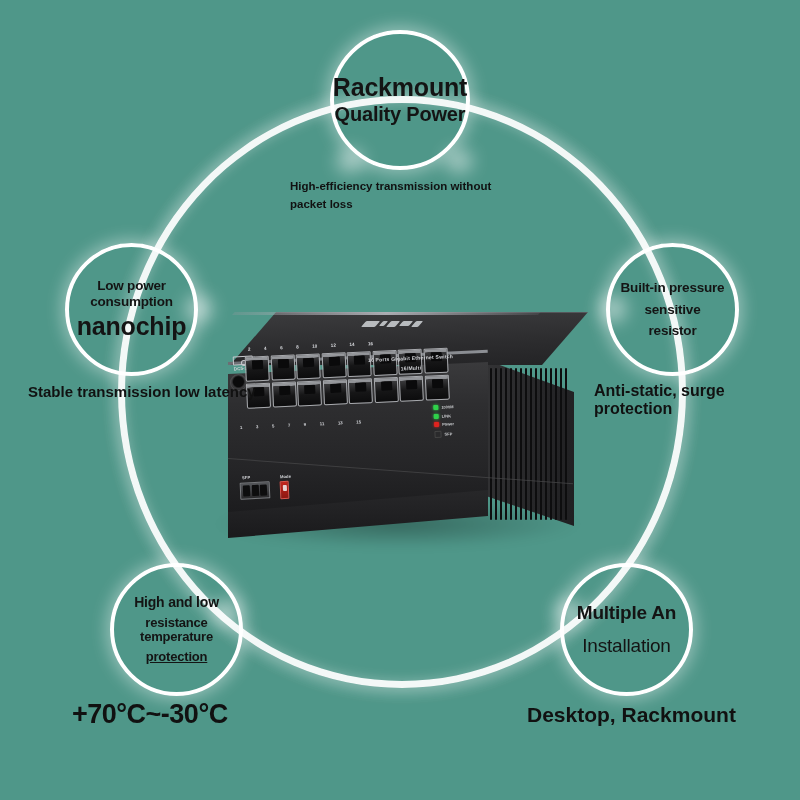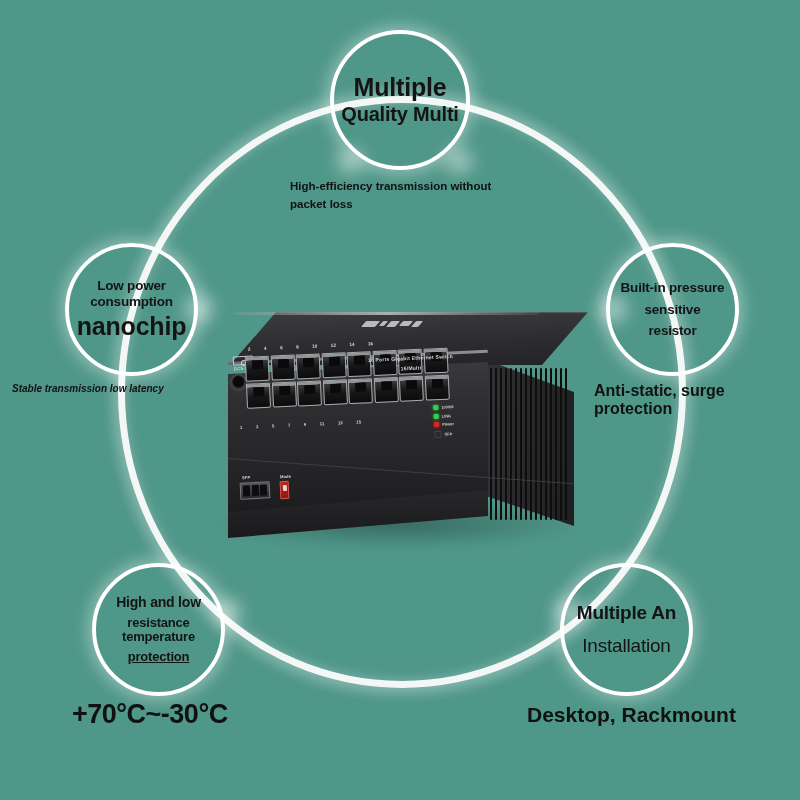--- a/index.html
+++ b/index.html
@@ -68,21 +68,21 @@
   #node-power .l2{font-size:13.5px;font-weight:700;margin-bottom:2px;}
   #node-power .l3{font-size:25px;font-weight:700;}
 
   
   #node-resistor{left:606px;top:243px;width:133px;height:133px;}
   #node-resistor .l1{font-size:13.5px;font-weight:700;margin-bottom:6px;}
   #node-resistor .l2{font-size:13.5px;font-weight:700;margin-bottom:6px;}
   #node-resistor .l3{font-size:13.5px;font-weight:700;}
 
   
-  #node-temp{left:92px;top:563px;width:133px;height:133px;}
+  #node-temp{left:110px;top:563px;width:133px;height:133px;}
   #node-temp .l1{font-size:14px;font-weight:700;margin-bottom:5px;}
   #node-temp .l2{font-size:13px;font-weight:700;line-height:1.05;}
   #node-temp .l3{font-size:13px;font-weight:700;margin-top:6px;text-decoration:underline;}
 
   
   #node-install{left:560px;top:563px;width:133px;height:133px;}
   #node-install .l1{font-size:19px;font-weight:700;margin-bottom:10px;}
   #node-install .l2{font-size:19px;font-weight:400;}
 
   
@@ -90,21 +90,21 @@
     position:absolute;
     color:#111111;
     font-family:"Liberation Sans", sans-serif;
     font-weight:700;
     white-space:pre-line;
   }
   #cap-laser{
     left:290px;top:178px;width:220px;
     font-size:11.5px;font-weight:600;text-align:left;line-height:1.55;
   }
-  #cap-power{left:12px;top:383px;font-size:10px;font-style:italic;}
+  #cap-power{left:28px;top:383px;font-size:15px;}
   #cap-resistor{left:594px;top:382px;font-size:16px;}
   #cap-temp{left:72px;top:699px;font-size:27px;letter-spacing:-0.5px;}
   #cap-install{left:527px;top:703px;font-size:21px;}
 
   
   #product{
     position:absolute;left:218px;top:312px;width:364px;height:232px;
   }
   
   .sw-top{
@@ -389,22 +389,22 @@
   </div>
 
   <div class="glow" style="left:186px;top:296px;width:26px;height:26px;"></div>
   <div class="glow" style="left:600px;top:296px;width:26px;height:26px;"></div>
   <div class="glow" style="left:337px;top:150px;width:26px;height:22px;"></div>
   <div class="glow" style="left:446px;top:150px;width:26px;height:22px;"></div>
   <div class="glow" style="left:214px;top:600px;width:26px;height:24px;"></div>
   <div class="glow" style="left:556px;top:600px;width:26px;height:24px;"></div>
 
   <div class="node" id="node-laser">
-    <span class="l1">Multiple</span>
-    <span class="l2">Quality Multi</span>
+    <span class="l1">Rackmount</span>
+    <span class="l2">Quality Power</span>
   </div>
 
   <div class="node" id="node-resistor">
     <span class="l1">Built-in pressure</span>
     <span class="l2">sensitive</span>
     <span class="l3">resistor</span>
   </div>
 
   <div class="node" id="node-power">
     <span class="l1">Low power</span>

